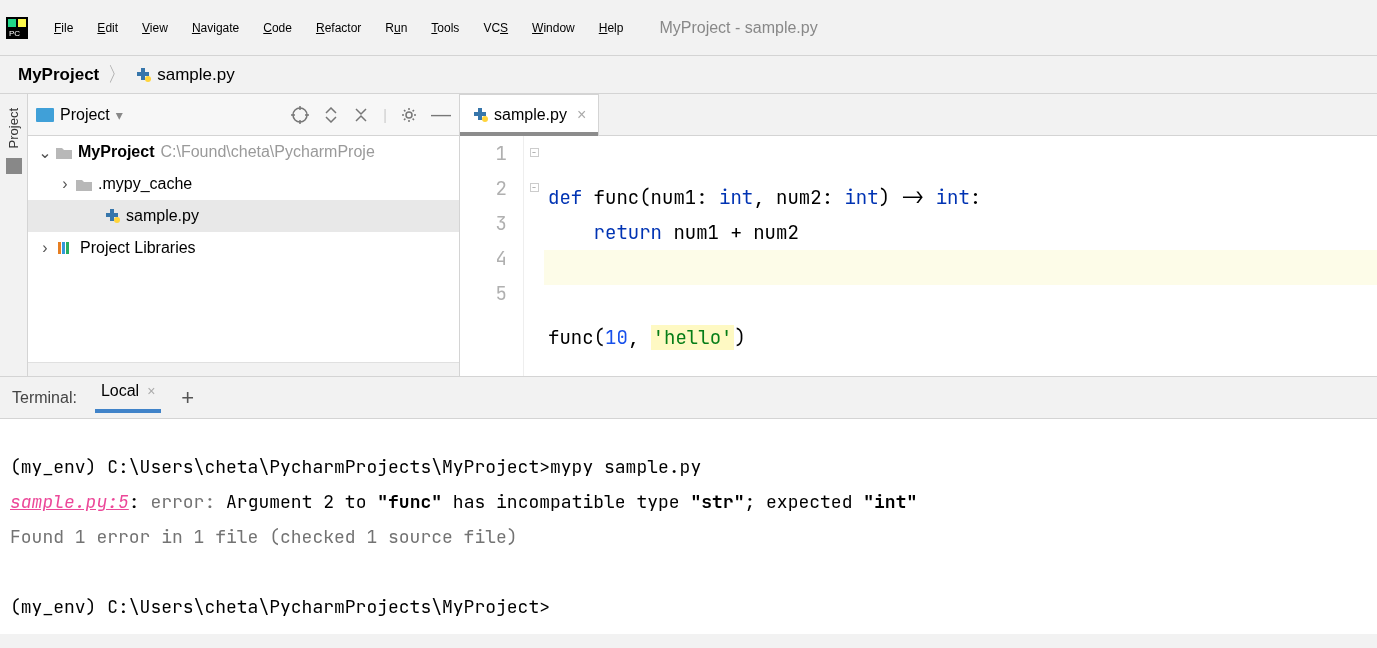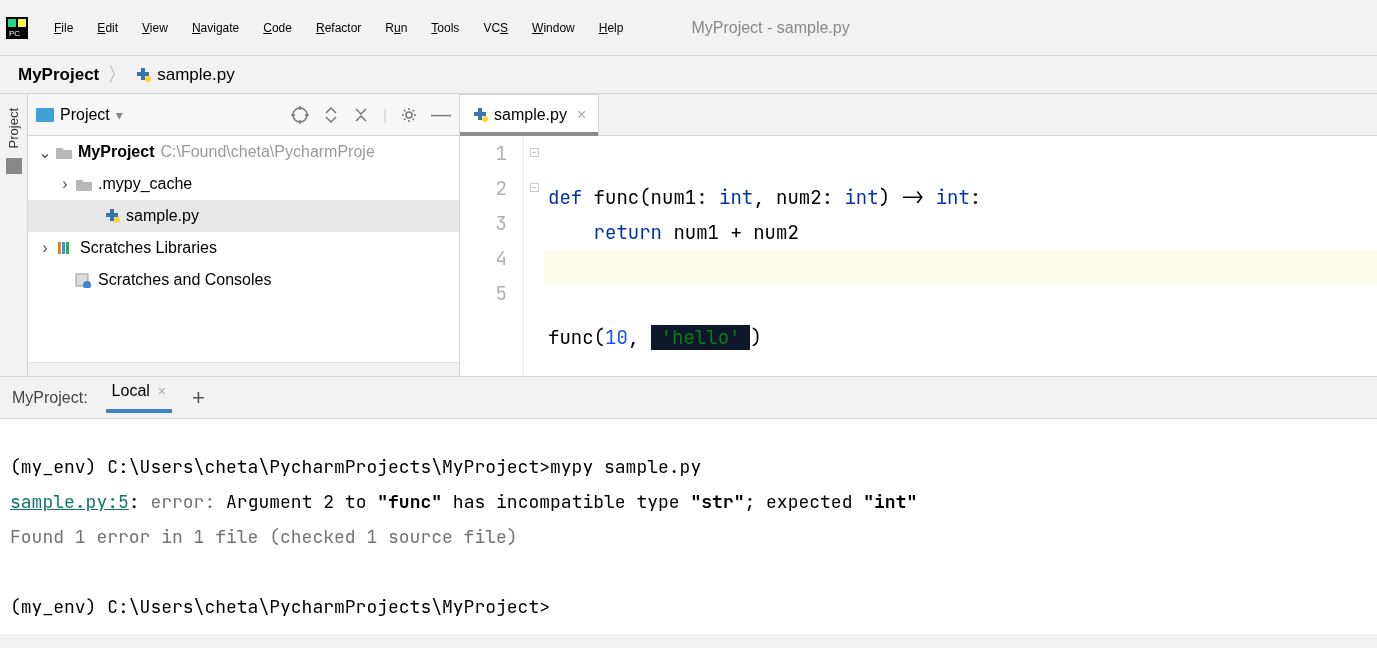--- a/index.html
+++ b/index.html
@@ -2,21 +2,21 @@
 <html><head>
 <meta charset="utf-8">
 <style>
 * { margin: 0; padding: 0; box-sizing: border-box; }
 body { font-family: "Segoe UI", Arial, sans-serif; font-size: 14px; background: #f2f2f2; width: 1377px; height: 648px; overflow: hidden; color: #000; }
 
 .menubar { height: 56px; display: flex; align-items: center; background: #f2f2f2; border-bottom: 1px solid #d4d4d4; padding-left: 6px; }
 .app-icon { width: 22px; height: 22px; margin-right: 14px; }
 .menu-item { padding: 4px 12px; font-size: 12px; cursor: pointer; }
 .menu-item u { text-decoration: underline; }
-.window-title { margin-left: 56px; color: #888; font-size: 16px; }
+.window-title { margin-left: 24px; color: #888; font-size: 16px; }
 
 .breadcrumb-row { height: 38px; display: flex; align-items: center; padding-left: 18px; background: #f2f2f2; border-bottom: 1px solid #d4d4d4; font-size: 17px; }
 .bc-proj { font-weight: 700; }
 .bc-sep { margin: 0 8px; color: #aaa; font-size: 20px; }
 .py-icon { display: inline-block; width: 18px; height: 18px; vertical-align: -3px; margin-right: 4px; }
 
 .main { display: flex; height: 282px; }
 .left-rail { width: 28px; background: #f2f2f2; border-right: 1px solid #d4d4d4; display: flex; flex-direction: column; align-items: center; padding-top: 8px; }
 .rail-label { writing-mode: vertical-rl; transform: rotate(180deg); font-size: 13px; color: #333; margin-top: 6px; }
 .rail-icon { width: 16px; height: 16px; background: #888; margin-top: 10px; }
@@ -50,30 +50,30 @@
 .tab-close { margin-left: 10px; color: #aaa; cursor: pointer; }
 
 .code-area { flex: 1; display: flex; font-family: "JetBrains Mono", "Consolas", monospace; font-size: 19px; }
 .gutter { width: 64px; text-align: right; padding-right: 16px; color: #b0b0b0; background: #fff; border-right: 1px solid #eee; line-height: 35px; }
 .fold-col { width: 20px; background: #fff; line-height: 35px; text-align: center; color: #aaa; }
 .fold-mark { font-size: 10px; border: 1px solid #ccc; display: inline-block; width: 9px; height: 9px; line-height: 7px; vertical-align: 4px; }
 .code { flex: 1; padding-left: 4px; line-height: 35px; white-space: pre; margin-top: 44px; }
 .code .caret-line { background: #fdfce8; display: block; margin-left: -4px; padding-left: 4px; }
 .kw { color: #0033b3; }
 .num { color: #1750eb; }
-.str { color: #067d17; background: #0f172a; padding: 0 10px; }
+.str { color: #067d17; background: #fef9c3; padding: 0 2px; }
 
 .terminal-panel { border-top: 1px solid #d4d4d4; background: #fff; }
 .term-tabs { height: 42px; display: flex; align-items: center; border-bottom: 1px solid #d4d4d4; background: #f2f2f2; padding-left: 12px; font-size: 16px; }
 .term-label { color: #444; margin-right: 18px; }
 .term-tab { padding: 0 6px 9px 6px; border-bottom: 4px solid #4083c9; display: flex; align-items: center; margin-top: 0; }
 .term-tab-close { margin-left: 8px; color: #aaa; cursor: pointer; font-size: 14px; }
 .term-add { margin-left: 20px; font-size: 22px; color: #555; cursor: pointer; }
 .term-body { padding: 30px 10px 10px 10px; font-family: "JetBrains Mono", Consolas, monospace; font-size: 18px; line-height: 35px; white-space: pre; }
-.term-link { color: #0f766e; text-decoration: underline; }
+.term-link { color: #ec4899; text-decoration: underline; font-style: italic; }
 .term-err { color: #737373; }
 .term-bold { font-weight: 700; }
 </style>
 </head>
 <body>
 
 <div class="menubar">
   <svg class="app-icon" viewBox="0 0 22 22">
       <rect width="22" height="22" fill="#000"></rect>
       <rect x="2" y="2" width="8" height="8" fill="#21d789"></rect>
@@ -164,29 +164,21 @@
           </svg>
         <span>sample.py</span>
       </div>
       <div class="tree-row">
         <span class="arrow-r">›</span>
         <svg class="lib-icon" viewBox="0 0 18 16">
             <rect x="2" y="2" width="3" height="12" fill="#e67e22"></rect>
             <rect x="6" y="2" width="3" height="12" fill="#3498db"></rect>
             <rect x="10" y="2" width="3" height="12" fill="#27ae60"></rect>
           </svg>
-        <span>Scratches Libraries</span>
-      </div>
-      <div class="tree-row" style="padding-left:28px">
-        <span class="arrow-none"></span>
-        <svg class="scratch-icon" viewBox="0 0 18 16">
-            <rect x="2" y="2" width="12" height="12" fill="#ddd" stroke="#999"></rect>
-            <circle cx="13" cy="13" r="4" fill="#4083c9"></circle>
-          </svg>
-        <span>Scratches and Consoles</span>
+        <span>Project Libraries</span>
       </div>
     </div>
     <div class="bottom-tray"></div>
   </div>
 
   <div class="editor-area">
     <div class="tabbar">
       <div class="tab">
         <svg class="py-icon" viewBox="0 0 18 18">
             <path d="M6 2h4v4h4v4h-4v4H6v-4H2V6h4z" fill="#3776ab"></path>
@@ -211,21 +203,21 @@
           <div>&nbsp;</div>
           <div>&nbsp;</div>
       </div>
       <div class="code"><div><span class="kw">def </span><span>func</span><span>(num1: </span><span class="kw">int</span><span>, num2: </span><span class="kw">int</span><span>) -&gt; </span><span class="kw">int</span><span>:</span></div><div>    <span class="kw">return </span><span>num1 + num2</span></div><span class="caret-line">&nbsp;</span><div>&nbsp;</div><div><span>func(</span><span class="num">10</span><span>, </span><span class="str">'hello'</span><span>)</span></div></div>
     </div>
   </div>
 </div>
 
 <div class="terminal-panel">
   <div class="term-tabs">
-    <span class="term-label">MyProject:</span>
+    <span class="term-label">Terminal:</span>
     <div class="term-tab">
       <span>Local</span>
       <span class="term-tab-close">×</span>
     </div>
     <span class="term-add">+</span>
   </div>
   <div class="term-body"><div>(my_env) C:\Users\cheta\PycharmProjects\MyProject&gt;mypy sample.py</div><div><span class="term-link">sample.py:5</span><span>: </span><span class="term-err">error:</span><span> Argument 2 to </span><span class="term-bold">"func"</span><span> has incompatible type </span><span class="term-bold">"str"</span><span>; expected </span><span class="term-bold">"int"</span></div><div class="term-err">Found 1 error in 1 file (checked 1 source file)</div><div>&nbsp;</div><div>(my_env) C:\Users\cheta\PycharmProjects\MyProject&gt;</div></div>
 </div>
 
 </body></html>

